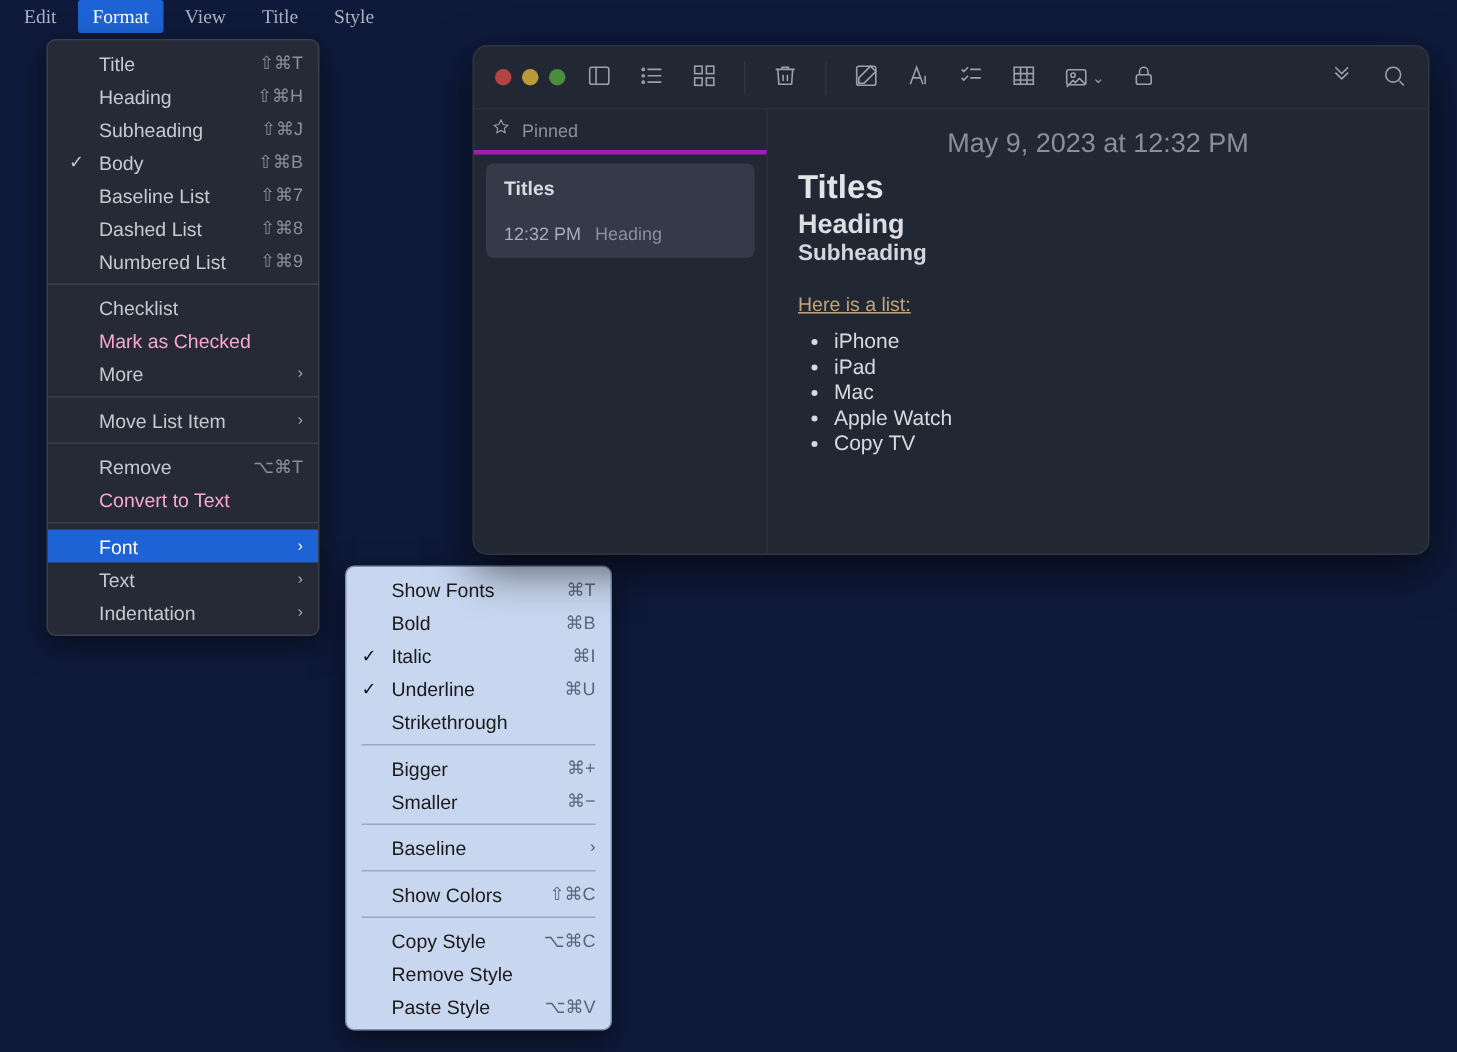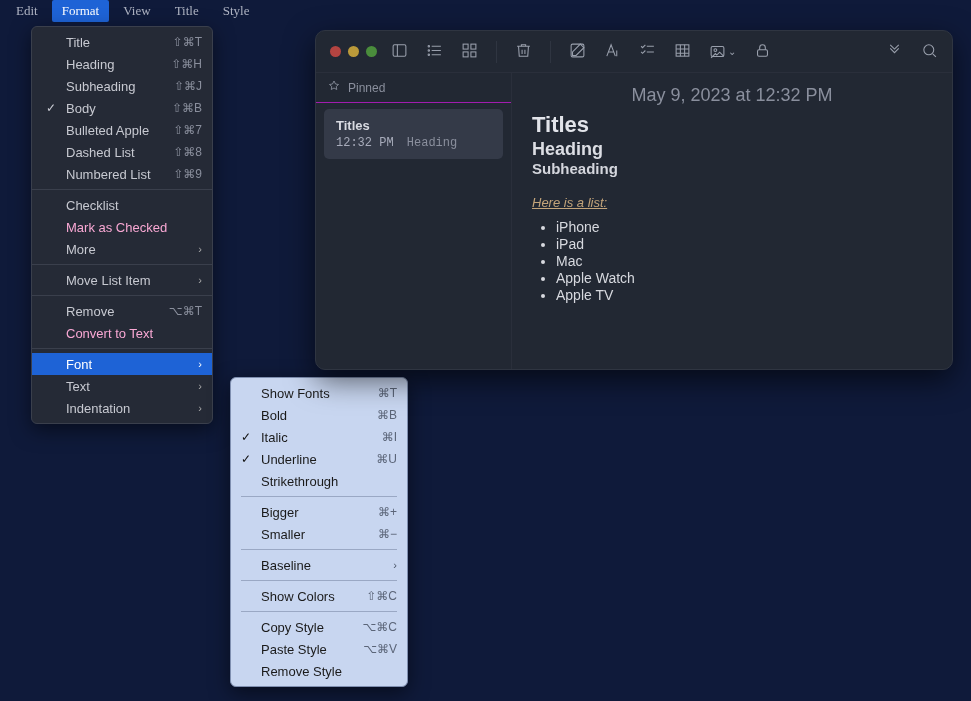--- a/index.html
+++ b/index.html
@@ -65,32 +65,32 @@
   .traffic { display:flex; gap:7px; }
   .traffic .dot { width:11px; height:11px; border-radius:50%; }
   .dot.red{background:#b34441;} .dot.yel{background:#bb9a3a;} .dot.grn{background:#4a8d3c;}
   .tb-icons { display:flex; gap:18px; align-items:center; color:#9aa0ad; }
   .tb-sep { width:1px; height:22px; background:#2f3541; margin:0 4px; }
   .tb-grow { flex:1; }
   svg.icon { width:17px; height:17px; stroke:#9aa0ad; stroke-width:1.5; fill:none; }
 
   .split { flex:1; display:flex; }
   .sidebar { width:196px; border-right:1px solid #2a2f3b; display:flex; flex-direction:column; }
-  .pinned-hdr { height:30px; display:flex; align-items:center; gap:8px; padding:0 12px; color:#8a8f9d; font-size:12px; border-bottom:1px solid #a21caf;text-align:right;}
+  .pinned-hdr { height:30px; display:flex; align-items:center; gap:8px; padding:0 12px; color:#8a8f9d; font-size:12px; border-bottom:3px solid #a21caf;text-align:right;}
   .note-card { margin:6px 8px; background:#343a48; border-radius:5px; padding:9px 12px; }
   .note-card .ttl { font-weight:600; color:#d9dbe2; font-size:13px; }
-  .note-card .sub { color:#8a8f9d; font-size:12px; margin-top:3px;font-family:Liberation Mono, monospace; }
+  .note-card .sub { color:#8a8f9d; font-size:12px; margin-top:16px; }
   .note-card .sub .time { color:#a7abba; margin-right:6px;}
 
   .editor { flex:1; padding:8px 20px 12px 20px; color:#cfd1d8; overflow:auto; }
   .editor .date { text-align:center; color:#8a8f9d; font-size:18px; margin:4px 0 6px 0; }
   .editor h1 { font-size:22px; font-weight:700; color:#e2e4ea; margin-bottom:1px;}
   .editor h2 { font-size:18px; font-weight:700; color:#dcdee4; margin-bottom:0;}
   .editor h3 { font-size:15px; font-weight:700; color:#d4d6dd; margin-bottom:10px;}
-  .editor .list-lead { font-style:italic; text-decoration:underline; color:#c3a47a; display:inline-block; margin:8px 0 8px 0;}
+  .editor .list-lead { text-decoration:underline; color:#c3a47a; display:inline-block; margin:8px 0 8px 0;}
   .editor ul { list-style:disc; padding-left:24px; }
   .editor li { margin:1px 0; font-size:14px; color:#d7d9df; }
 </style>
 </head>
 <body>
 
 <div class="menubar">
     <span class="m-item">Edit</span>
     <span class="m-item active">Format</span>
     <span class="m-item">View</span>
@@ -110,21 +110,21 @@
     <div class="dd-row">
       <span>Subheading</span>
       <span class="shortcut">⇧⌘J</span>
     </div>
     <div class="dd-row">
       <span class="check">✓</span>
       <span>Body</span>
       <span class="shortcut">⇧⌘B</span>
     </div>
     <div class="dd-row">
-      <span>Bulleted Apple</span>
+      <span>Baseline List</span>
       <span class="shortcut">⇧⌘7</span>
     </div>
     <div class="dd-row">
       <span>Dashed List</span>
       <span class="shortcut">⇧⌘8</span>
     </div>
     <div class="dd-row">
       <span>Numbered List</span>
       <span class="shortcut">⇧⌘9</span>
     </div>
@@ -211,26 +211,26 @@
     <div class="sm-row">
       <span>Show Colors</span>
       <span class="shortcut">⇧⌘C</span>
     </div>
     <div class="sm-sep"></div>
     <div class="sm-row">
       <span>Copy Style</span>
       <span class="shortcut">⌥⌘C</span>
     </div>
     <div class="sm-row">
+      <span>Remove Style</span>
+      <span class="shortcut"></span>
+    </div>
+    <div class="sm-row">
       <span>Paste Style</span>
       <span class="shortcut">⌥⌘V</span>
-    </div>
-    <div class="sm-row">
-      <span>Remove Style</span>
-      <span class="shortcut"></span>
     </div>
   </div>
 
 <div class="window">
   <div class="titlebar">
     <div class="traffic">
       <div class="dot red"></div>
       <div class="dot yel"></div>
       <div class="dot grn"></div>
     </div>
@@ -331,19 +331,19 @@
       <div class="date">May 9, 2023 at 12:32 PM</div>
       <h1>Titles</h1>
       <h2>Heading</h2>
       <h3>Subheading</h3>
       <span class="list-lead">Here is a list:</span>
       <ul id="note-list">
           <li>iPhone</li>
           <li>iPad</li>
           <li>Mac</li>
           <li>Apple Watch</li>
-          <li>Apple TV</li>
+          <li>Copy TV</li>
         </ul>
     </div>
   </div>
 </div>
 
 <div class="overlay-dim"></div>
 
 </body></html>

